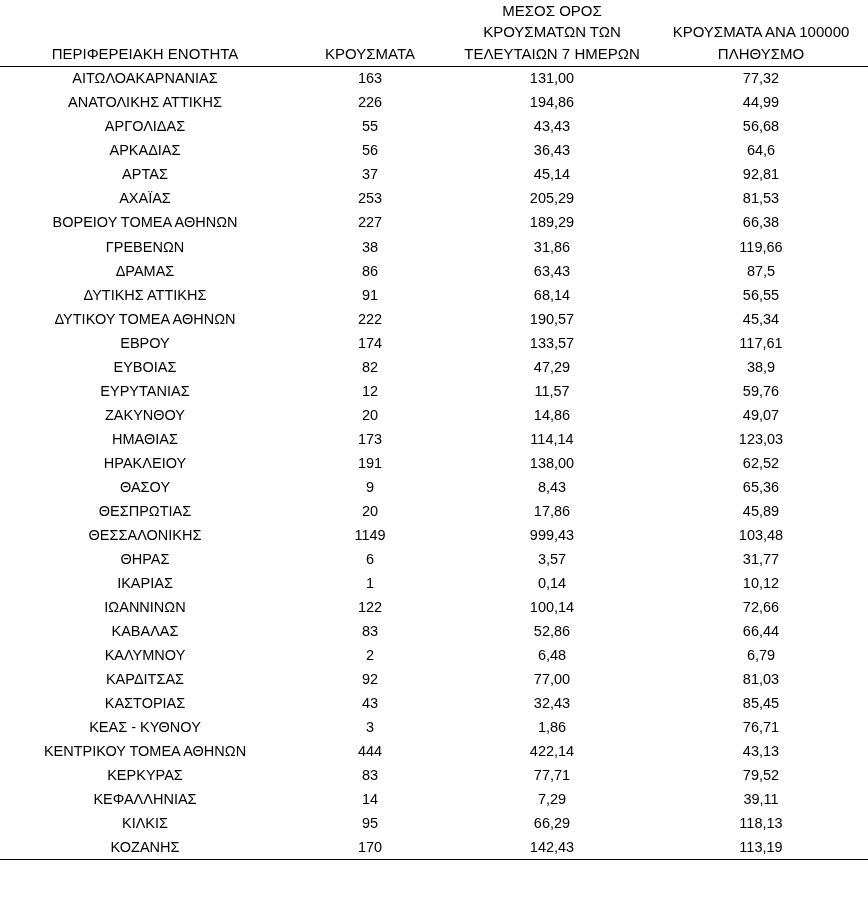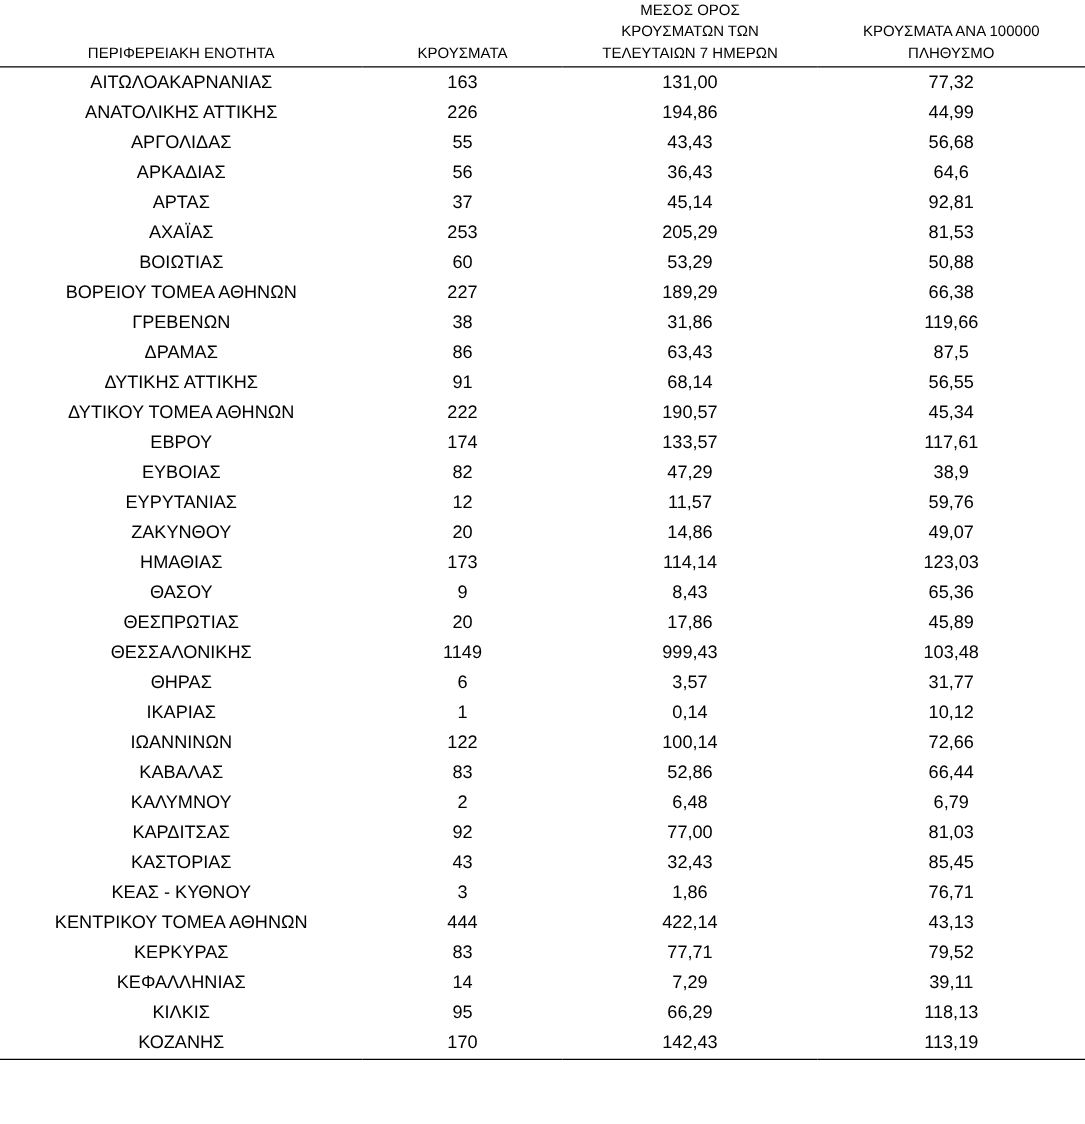--- a/index.html
+++ b/index.html
@@ -25,21 +25,21 @@
     table-layout: fixed;
     font-size: 14.5px;
   }
   table.data-table col.c0 { width: 290px; }
   table.data-table col.c1 { width: 160px; }
   table.data-table col.c2 { width: 204px; }
   table.data-table col.c3 { width: 214px; }
 
   thead th {
     font-weight: normal;
-    font-size: 12px;
+    font-size: 15px;
     vertical-align: bottom;
     padding: 0 4px 2px 4px;
     text-align: center;
     line-height: 1.42;
     border-bottom: 1.3px solid #000000;
   }
   thead th.h0 {
     text-align: center;
     margin-left: 28px;
   }
@@ -115,26 +115,20 @@
           <td>45,14</td>
           <td>92,81</td>
         </tr>
         <tr>
           <td>ΑΧΑΪΑΣ</td>
           <td>253</td>
           <td>205,29</td>
           <td>81,53</td>
         </tr>
         <tr>
-          <td>ΒΟΙΩΤΙΑΣ</td>
-          <td>60</td>
-          <td>53,29</td>
-          <td>50,88</td>
-        </tr>
-        <tr>
           <td>ΒΟΡΕΙΟΥ ΤΟΜΕΑ ΑΘΗΝΩΝ</td>
           <td>227</td>
           <td>189,29</td>
           <td>66,38</td>
         </tr>
         <tr>
           <td>ΓΡΕΒΕΝΩΝ</td>
           <td>38</td>
           <td>31,86</td>
           <td>119,66</td>
@@ -179,20 +173,26 @@
           <td>ΖΑΚΥΝΘΟΥ</td>
           <td>20</td>
           <td>14,86</td>
           <td>49,07</td>
         </tr>
         <tr>
           <td>ΗΜΑΘΙΑΣ</td>
           <td>173</td>
           <td>114,14</td>
           <td>123,03</td>
+        </tr>
+        <tr>
+          <td>ΗΡΑΚΛΕΙΟΥ</td>
+          <td>191</td>
+          <td>138,00</td>
+          <td>62,52</td>
         </tr>
         <tr>
           <td>ΘΑΣΟΥ</td>
           <td>9</td>
           <td>8,43</td>
           <td>65,36</td>
         </tr>
         <tr>
           <td>ΘΕΣΠΡΩΤΙΑΣ</td>
           <td>20</td>

